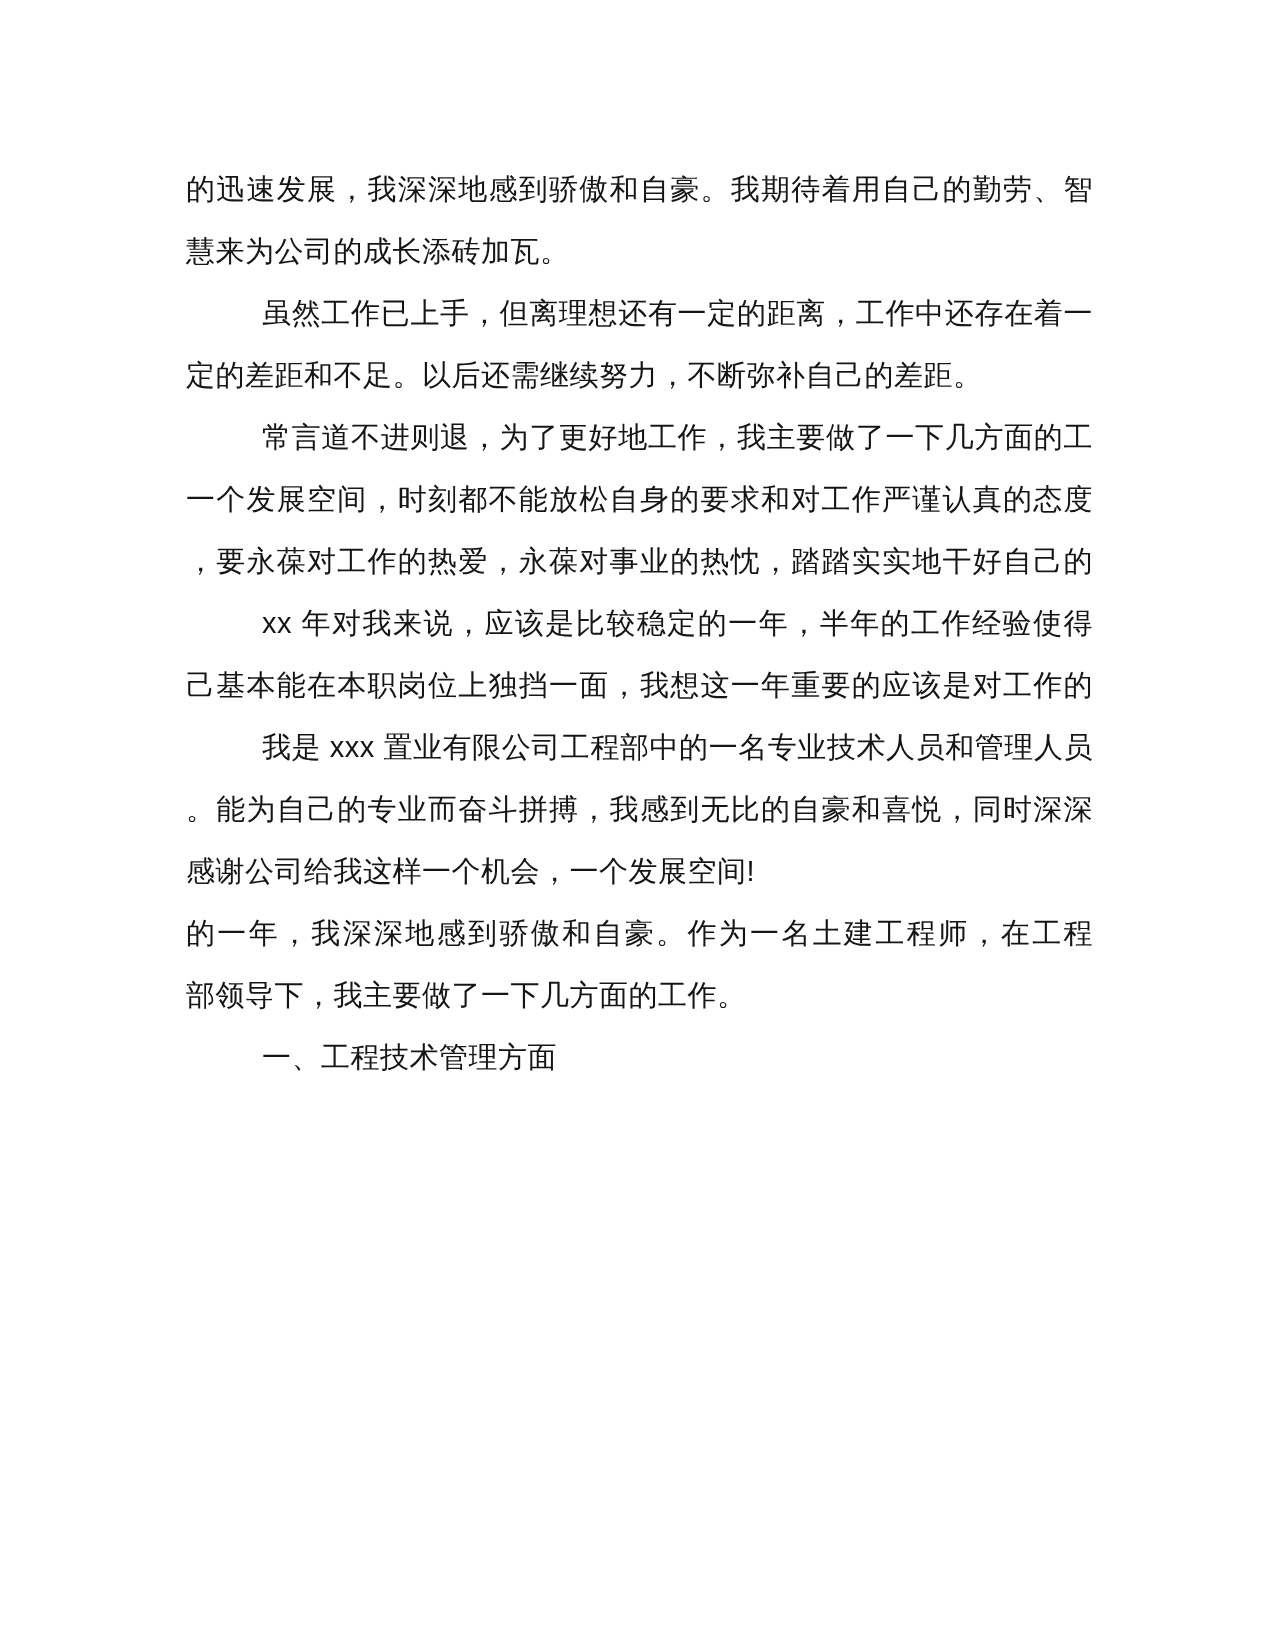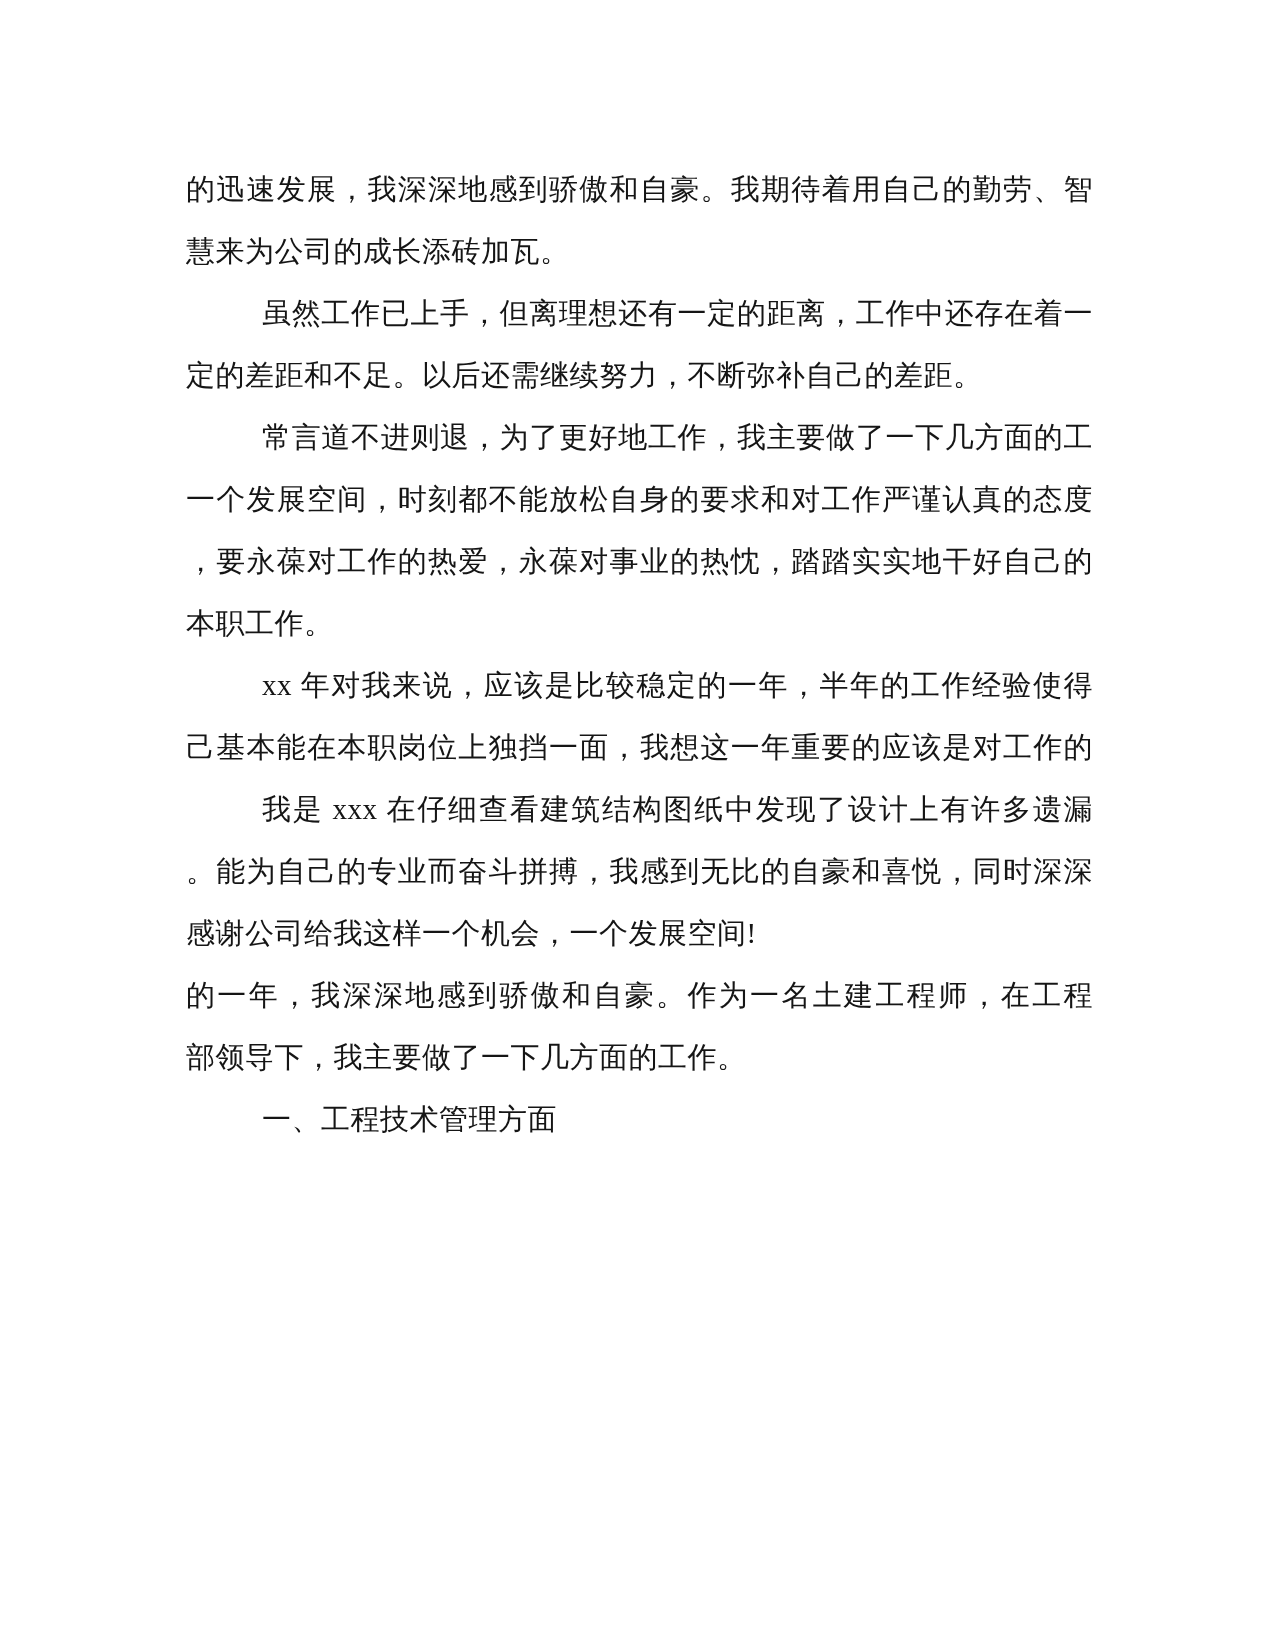--- a/index.html
+++ b/index.html
@@ -11,21 +11,21 @@
     margin: 0;
     padding: 0;
     background: var(--page-bg);
   }
   .page {
     position: relative;
     width: 1165px;
     height: 1650px;
     background: var(--page-bg);
     overflow: hidden;
-    font-family: Liberation Serif, serif;
+    font-family: Liberation Sans, sans-serif;
     color: var(--text-color);
   }
   .doc {
     position: absolute;
     left: 186px;
     top: 158px;
     width: 907px;
   }
   .line {
     font-size: 29px;
@@ -48,23 +48,22 @@
 
 <div class="page">
   <div class="doc">
     <div class="line just">的迅速发展，我深深地感到骄傲和自豪。我期待着用自己的勤劳、智</div>
     <div class="line">慧来为公司的成长添砖加瓦。</div>
     <div class="line indent just">虽然工作已上手，但离理想还有一定的距离，工作中还存在着一</div>
     <div class="line">定的差距和不足。以后还需继续努力，不断弥补自己的差距。</div>
     <div class="line indent just">常言道不进则退，为了更好地工作，我主要做了一下几方面的工作</div>
     <div class="line just">一个发展空间，时刻都不能放松自身的要求和对工作严谨认真的态度</div>
     <div class="line just">，要永葆对工作的热爱，永葆对事业的热忱，踏踏实实地干好自己的</div>
-    <div class="line">本职工作。</div>
     <div class="line indent just">xx 年对我来说，应该是比较稳定的一年，半年的工作经验使得自</div>
     <div class="line just">己基本能在本职岗位上独挡一面，我想这一年重要的应该是对工作的</div>
-    <div class="line indent just">我是 xxx 在仔细查看建筑结构图纸中发现了设计上有许多遗漏</div>
+    <div class="line indent just">我是 xxx 置业有限公司工程部中的一名专业技术人员和管理人员</div>
     <div class="line just">。能为自己的专业而奋斗拼搏，我感到无比的自豪和喜悦，同时深深</div>
     <div class="line">感谢公司给我这样一个机会，一个发展空间!</div>
     <div class="line just">的一年，我深深地感到骄傲和自豪。作为一名土建工程师，在工程</div>
     <div class="line">部领导下，我主要做了一下几方面的工作。</div>
     <div class="line indent">一、工程技术管理方面</div>
   </div>
 </div>
 
 </body></html>

